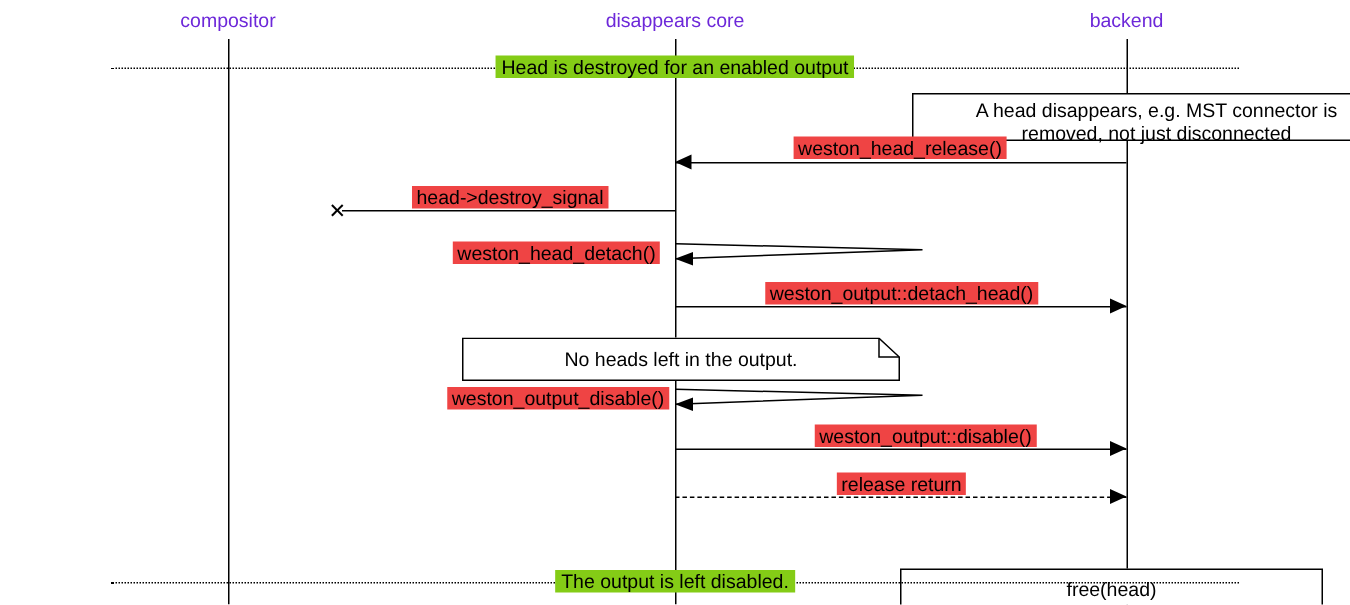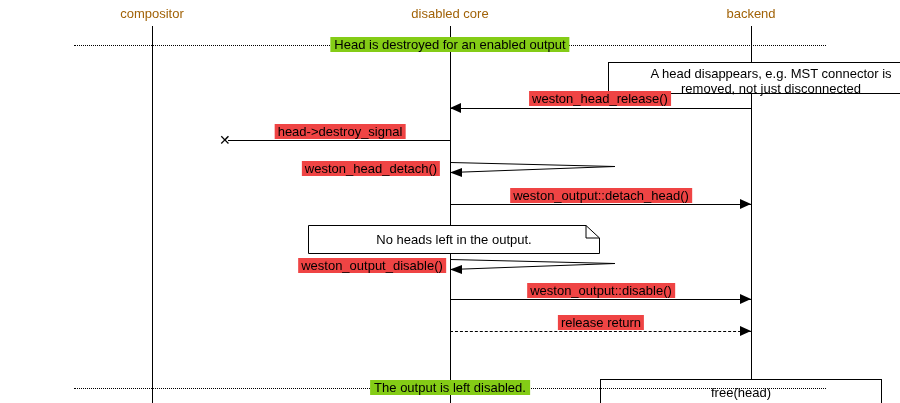--- a/index.html
+++ b/index.html
@@ -1,18 +1,18 @@
 <!DOCTYPE html>
 <html><head>
 <meta charset="utf-8">
 <style>
   html,body{margin:0;padding:0;background:#ffffff;}
   body{width:900px;height:403px;font-family:"Liberation Sans",sans-serif;color:#000;}
   #diagram{position:relative;width:900px;height:403px;overflow:hidden;}
-  .actor-label{position:absolute;transform:translateX(-50%);font-size:13px;line-height:15px;white-space:nowrap;text-align:center;color:#a16207;}
+  .actor-label{position:absolute;transform:translateX(-50%);font-size:13px;line-height:15px;white-space:nowrap;text-align:center;color:#6d28d9;}
   .lifeline{position:absolute;width:1px;background:#000;}
   .divider-line{position:absolute;height:0;border-top:1px dotted #000;}
   .divider-label{position:absolute;transform:translateX(-50%);background:#84cc16;padding:0 4px;font-size:13px;line-height:15px;white-space:nowrap;}
   .msg-line{position:absolute;height:0;border-top:1px solid #000;}
   .msg-line.dashed{border-top:1px dashed #000;}
   .msg-label{position:absolute;transform:translateX(-50%);font-size:13px;line-height:15px;white-space:nowrap;background:#ef4444;padding:0 3px;}
   .arrowhead{position:absolute;width:0;height:0;border-top:5px solid transparent;border-bottom:5px solid transparent;}
   .arrowhead.right{border-left:11px solid #000;}
   .arrowhead.left{border-right:11px solid #000;}
   .note{position:absolute;border:1px solid #000;background:#fff;font-size:13px;line-height:15px;text-align:center;box-sizing:border-box;padding:3px 5px;}
@@ -20,21 +20,21 @@
   .note-folded .text{position:absolute;inset:0;display:flex;align-items:center;justify-content:center;font-size:13px;line-height:15px;}
   .lost-x{position:absolute;font-size:14px;line-height:14px;color:#000;}
   .selfloop{position:absolute;}
 </style>
 </head>
 <body>
 
 <div id="diagram">
 
   <div class="actor-label" style="left:152px;top:6px;">compositor</div>
-  <div class="actor-label" style="left:450px;top:6px;">disabled core</div>
+  <div class="actor-label" style="left:450px;top:6px;">disappears core</div>
   <div class="actor-label" style="left:751px;top:6px;">backend</div>
 
   <div class="lifeline" style="left:152px;top:26px;height:377px;"></div>
   <div class="lifeline" style="left:450px;top:26px;height:377px;"></div>
   <div class="lifeline" style="left:751px;top:26px;height:377px;"></div>
 
   <div class="divider-line" style="left:74px;top:45px;width:752px;"></div>
   <div class="divider-label" style="left:450px;top:37px;">Head is destroyed for an enabled output</div>
 
   <div class="note" style="left:608px;top:62px;width:326px;height:32px;">
@@ -73,21 +73,21 @@
   <div class="selfloop" style="left:450px;top:257px;">
     <svg width="170" height="24" viewBox="0 0 170 24" xmlns="http://www.w3.org/2000/svg">
       <path d="M0.5,2.5 L165,6.5 L0.5,12.5" fill="none" stroke="#000" stroke-width="1"></path>
       <polygon points="0,12.5 12,8 12,17" fill="#000"></polygon>
     </svg>
   </div>
   <div class="msg-label" style="left:372px;top:258px;">weston_output_disable()</div>
 
   <div class="msg-line" style="left:450px;top:299px;width:301px;"></div>
   <div class="arrowhead right" style="left:740px;top:294px;"></div>
-  <div class="msg-label" style="left:601px;top:283px;">weston_output::disable()</div>
+  <div class="msg-label" style="left:617px;top:283px;">weston_output::disable()</div>
 
   <div class="msg-line dashed" style="left:450px;top:331px;width:301px;"></div>
   <div class="arrowhead right" style="left:740px;top:326px;"></div>
   <div class="msg-label" style="left:601px;top:315px;">release return</div>
 
   <div class="note" style="left:600px;top:351px;width:282px;height:27px;display:flex;align-items:center;justify-content:center;margin-top:28px;">
     <span>free(head)</span>
   </div>
 
   <div class="divider-line" style="left:74px;top:388px;width:752px;"></div>

